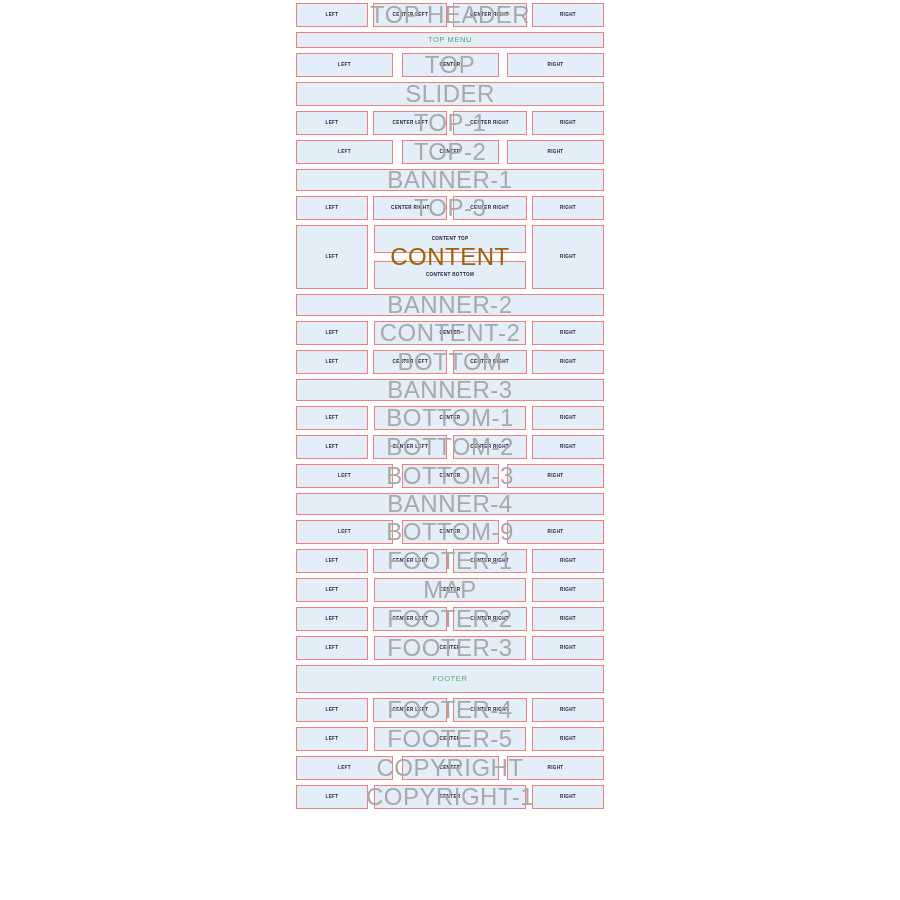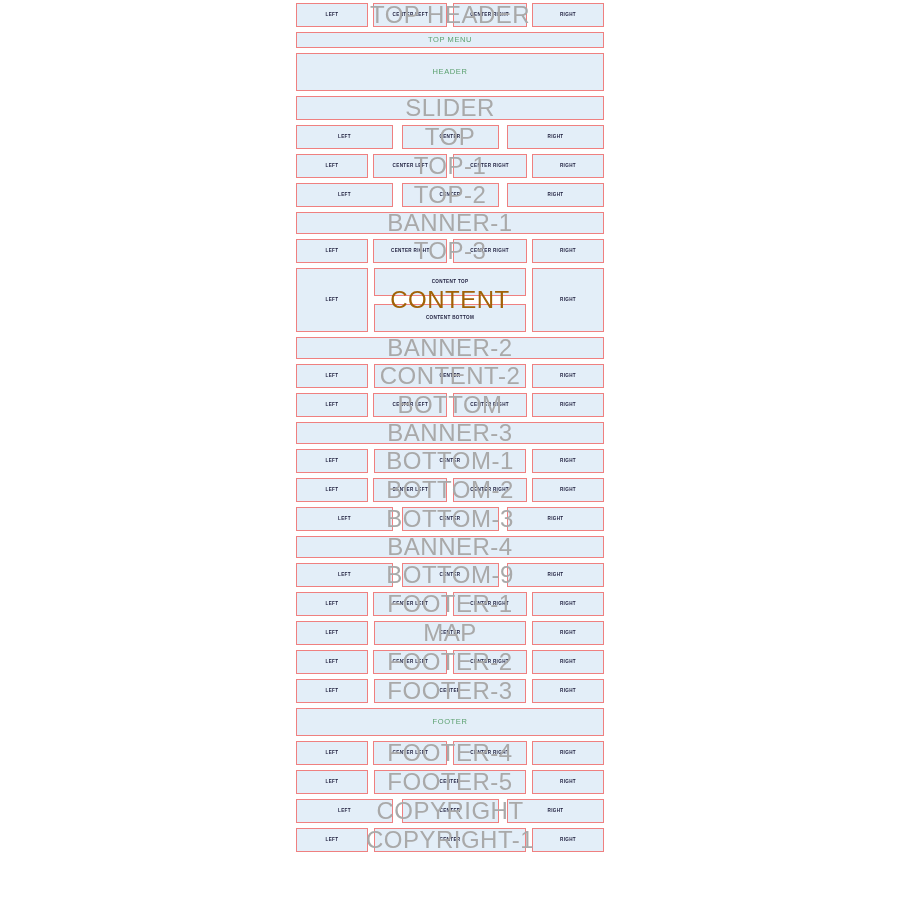--- a/index.html
+++ b/index.html
@@ -135,47 +135,40 @@
         <div class="overlay">TOP HEADER</div>
       </div>
       <div class="row">
         <div class="cells">
           <div class="box band h-band">
             <span class="lbl">TOP MENU</span>
           </div>
         </div>
       </div>
       <div class="row">
-        <div class="cells">
-          <div class="box band h-header">
-            <span class="lbl">HEADER</span>
-          </div>
-        </div>
+        <div class="cells c3">
+          <div class="box h-sm">
+            <span class="lbl">LEFT</span>
+          </div>
+          <div class="box h-sm">
+            <span class="lbl">CENTER</span>
+          </div>
+          <div class="box h-sm">
+            <span class="lbl">RIGHT</span>
+          </div>
+        </div>
+        <div class="overlay">TOP</div>
       </div>
       <div class="row">
         <div class="cells">
           <div class="box band h-slider">
             <span class="lbl"></span>
           </div>
         </div>
         <div class="overlay">SLIDER</div>
-      </div>
-      <div class="row">
-        <div class="cells c3">
-          <div class="box h-sm">
-            <span class="lbl">LEFT</span>
-          </div>
-          <div class="box h-sm">
-            <span class="lbl">CENTER</span>
-          </div>
-          <div class="box h-sm">
-            <span class="lbl">RIGHT</span>
-          </div>
-        </div>
-        <div class="overlay">TOP</div>
       </div>
       <div class="row">
         <div class="cells c4">
           <div class="box h-sm">
             <span class="lbl">LEFT</span>
           </div>
           <div class="box h-sm">
             <span class="lbl">CENTER LEFT</span>
           </div>
           <div class="box h-sm">

